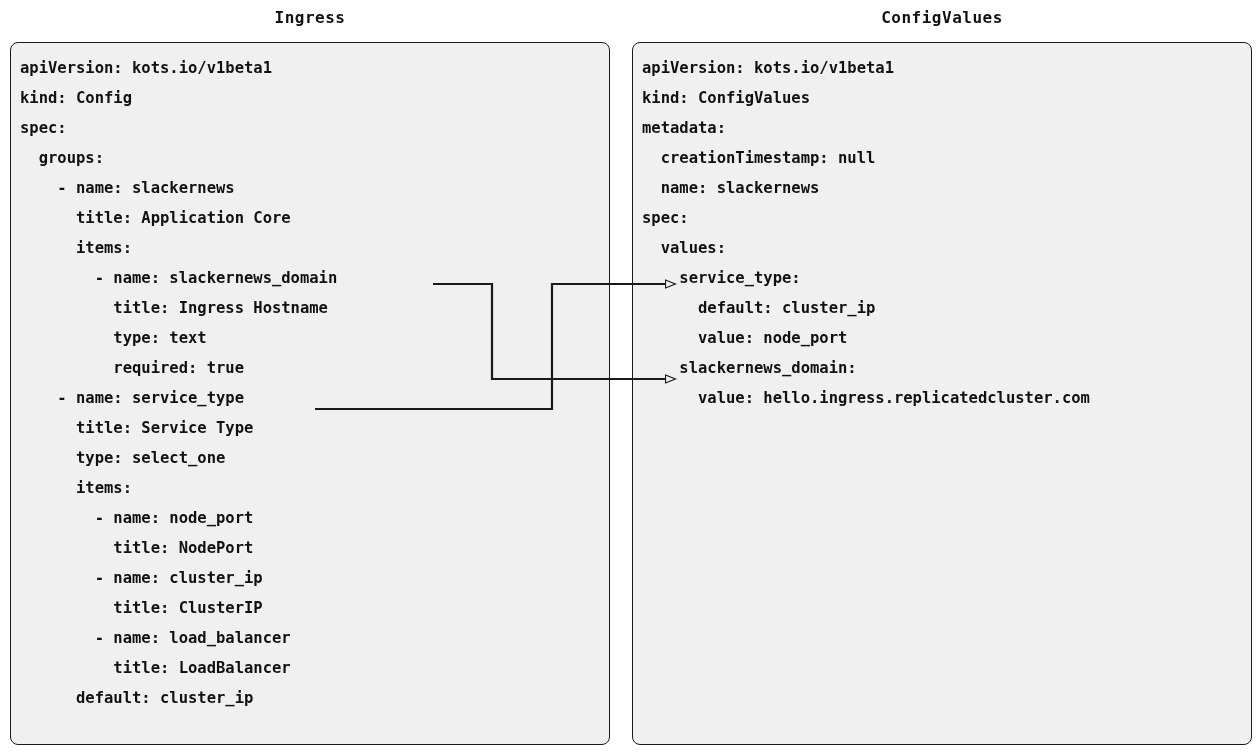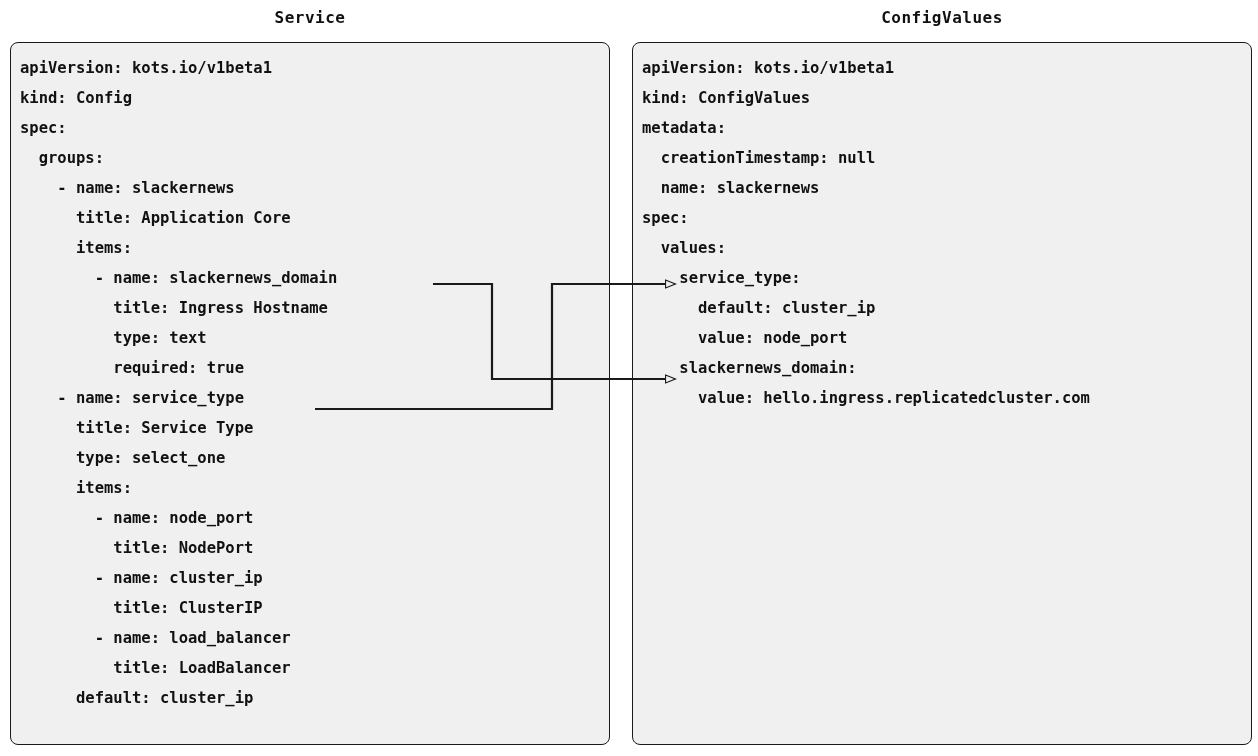--- a/index.html
+++ b/index.html
@@ -72,21 +72,21 @@
     left: 0;
     top: 0;
     width: 1258px;
     height: 756px;
     pointer-events: none;
   }
 </style>
 </head>
 <body>
 
-<div id="title-config" class="panel-title">Service</div>
+<div id="title-config" class="panel-title">Ingress</div>
 
 <div id="title-values" class="panel-title">ConfigValues</div>
 
 <div id="panel-config" class="panel" style="background: rgb(240, 240, 240); border-color: rgb(26, 26, 26);">
   <pre class="yaml" id="yaml-config"><span class="line">apiVersion: kots.io/v1beta1</span><span class="line">kind: Config</span><span class="line">spec:</span><span class="line">  groups:</span><span class="line">    - name: slackernews</span><span class="line">      title: Application Core</span><span class="line">      items:</span><span class="line">        - name: slackernews_domain</span><span class="line">          title: Ingress Hostname</span><span class="line">          type: text</span><span class="line">          required: true</span><span class="line">    - name: service_type</span><span class="line">      title: Service Type</span><span class="line">      type: select_one</span><span class="line">      items:</span><span class="line">        - name: node_port</span><span class="line">          title: NodePort</span><span class="line">        - name: cluster_ip</span><span class="line">          title: ClusterIP</span><span class="line">        - name: load_balancer</span><span class="line">          title: LoadBalancer</span><span class="line">      default: cluster_ip</span></pre>
 </div>
 
 <div id="panel-values" class="panel" style="background: rgb(240, 240, 240); border-color: rgb(26, 26, 26);">
   <pre class="yaml" id="yaml-values"><span class="line">apiVersion: kots.io/v1beta1</span><span class="line">kind: ConfigValues</span><span class="line">metadata:</span><span class="line">  creationTimestamp: null</span><span class="line">  name: slackernews</span><span class="line">spec:</span><span class="line">  values:</span><span class="line">    service_type:</span><span class="line">      default: cluster_ip</span><span class="line">      value: node_port</span><span class="line">    slackernews_domain:</span><span class="line">      value: hello.ingress.replicatedcluster.com</span></pre>
 </div>

